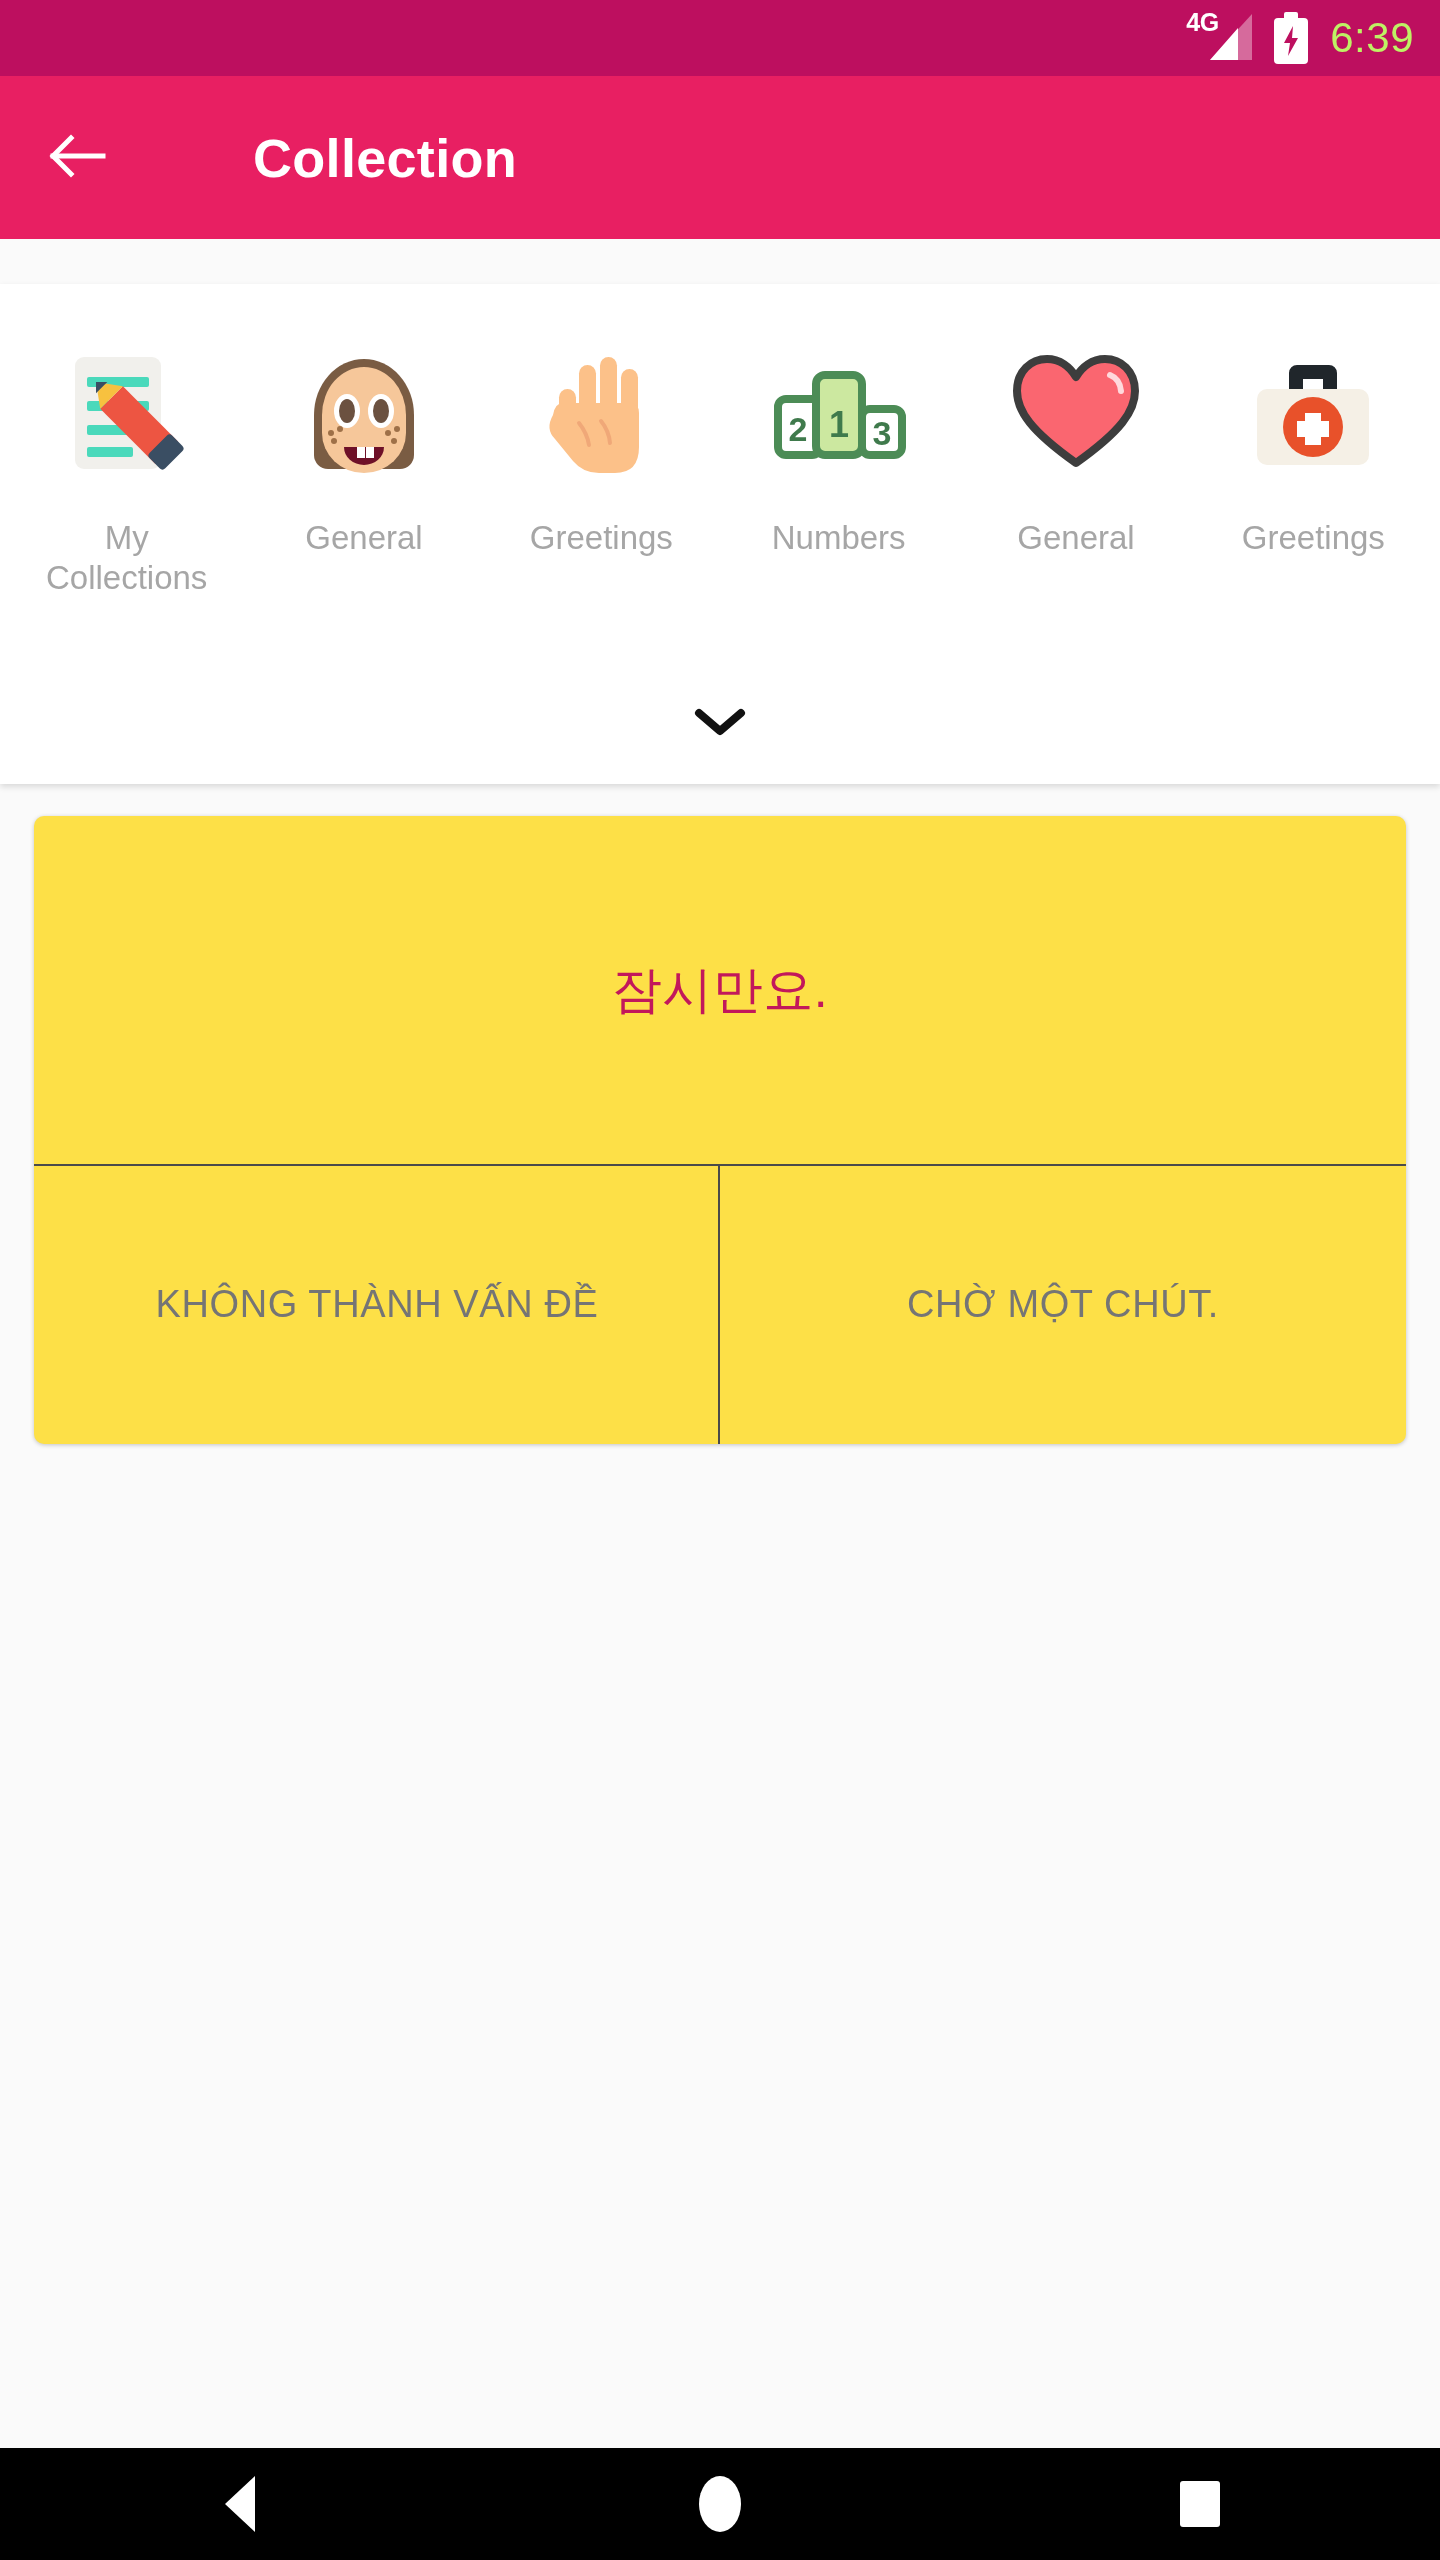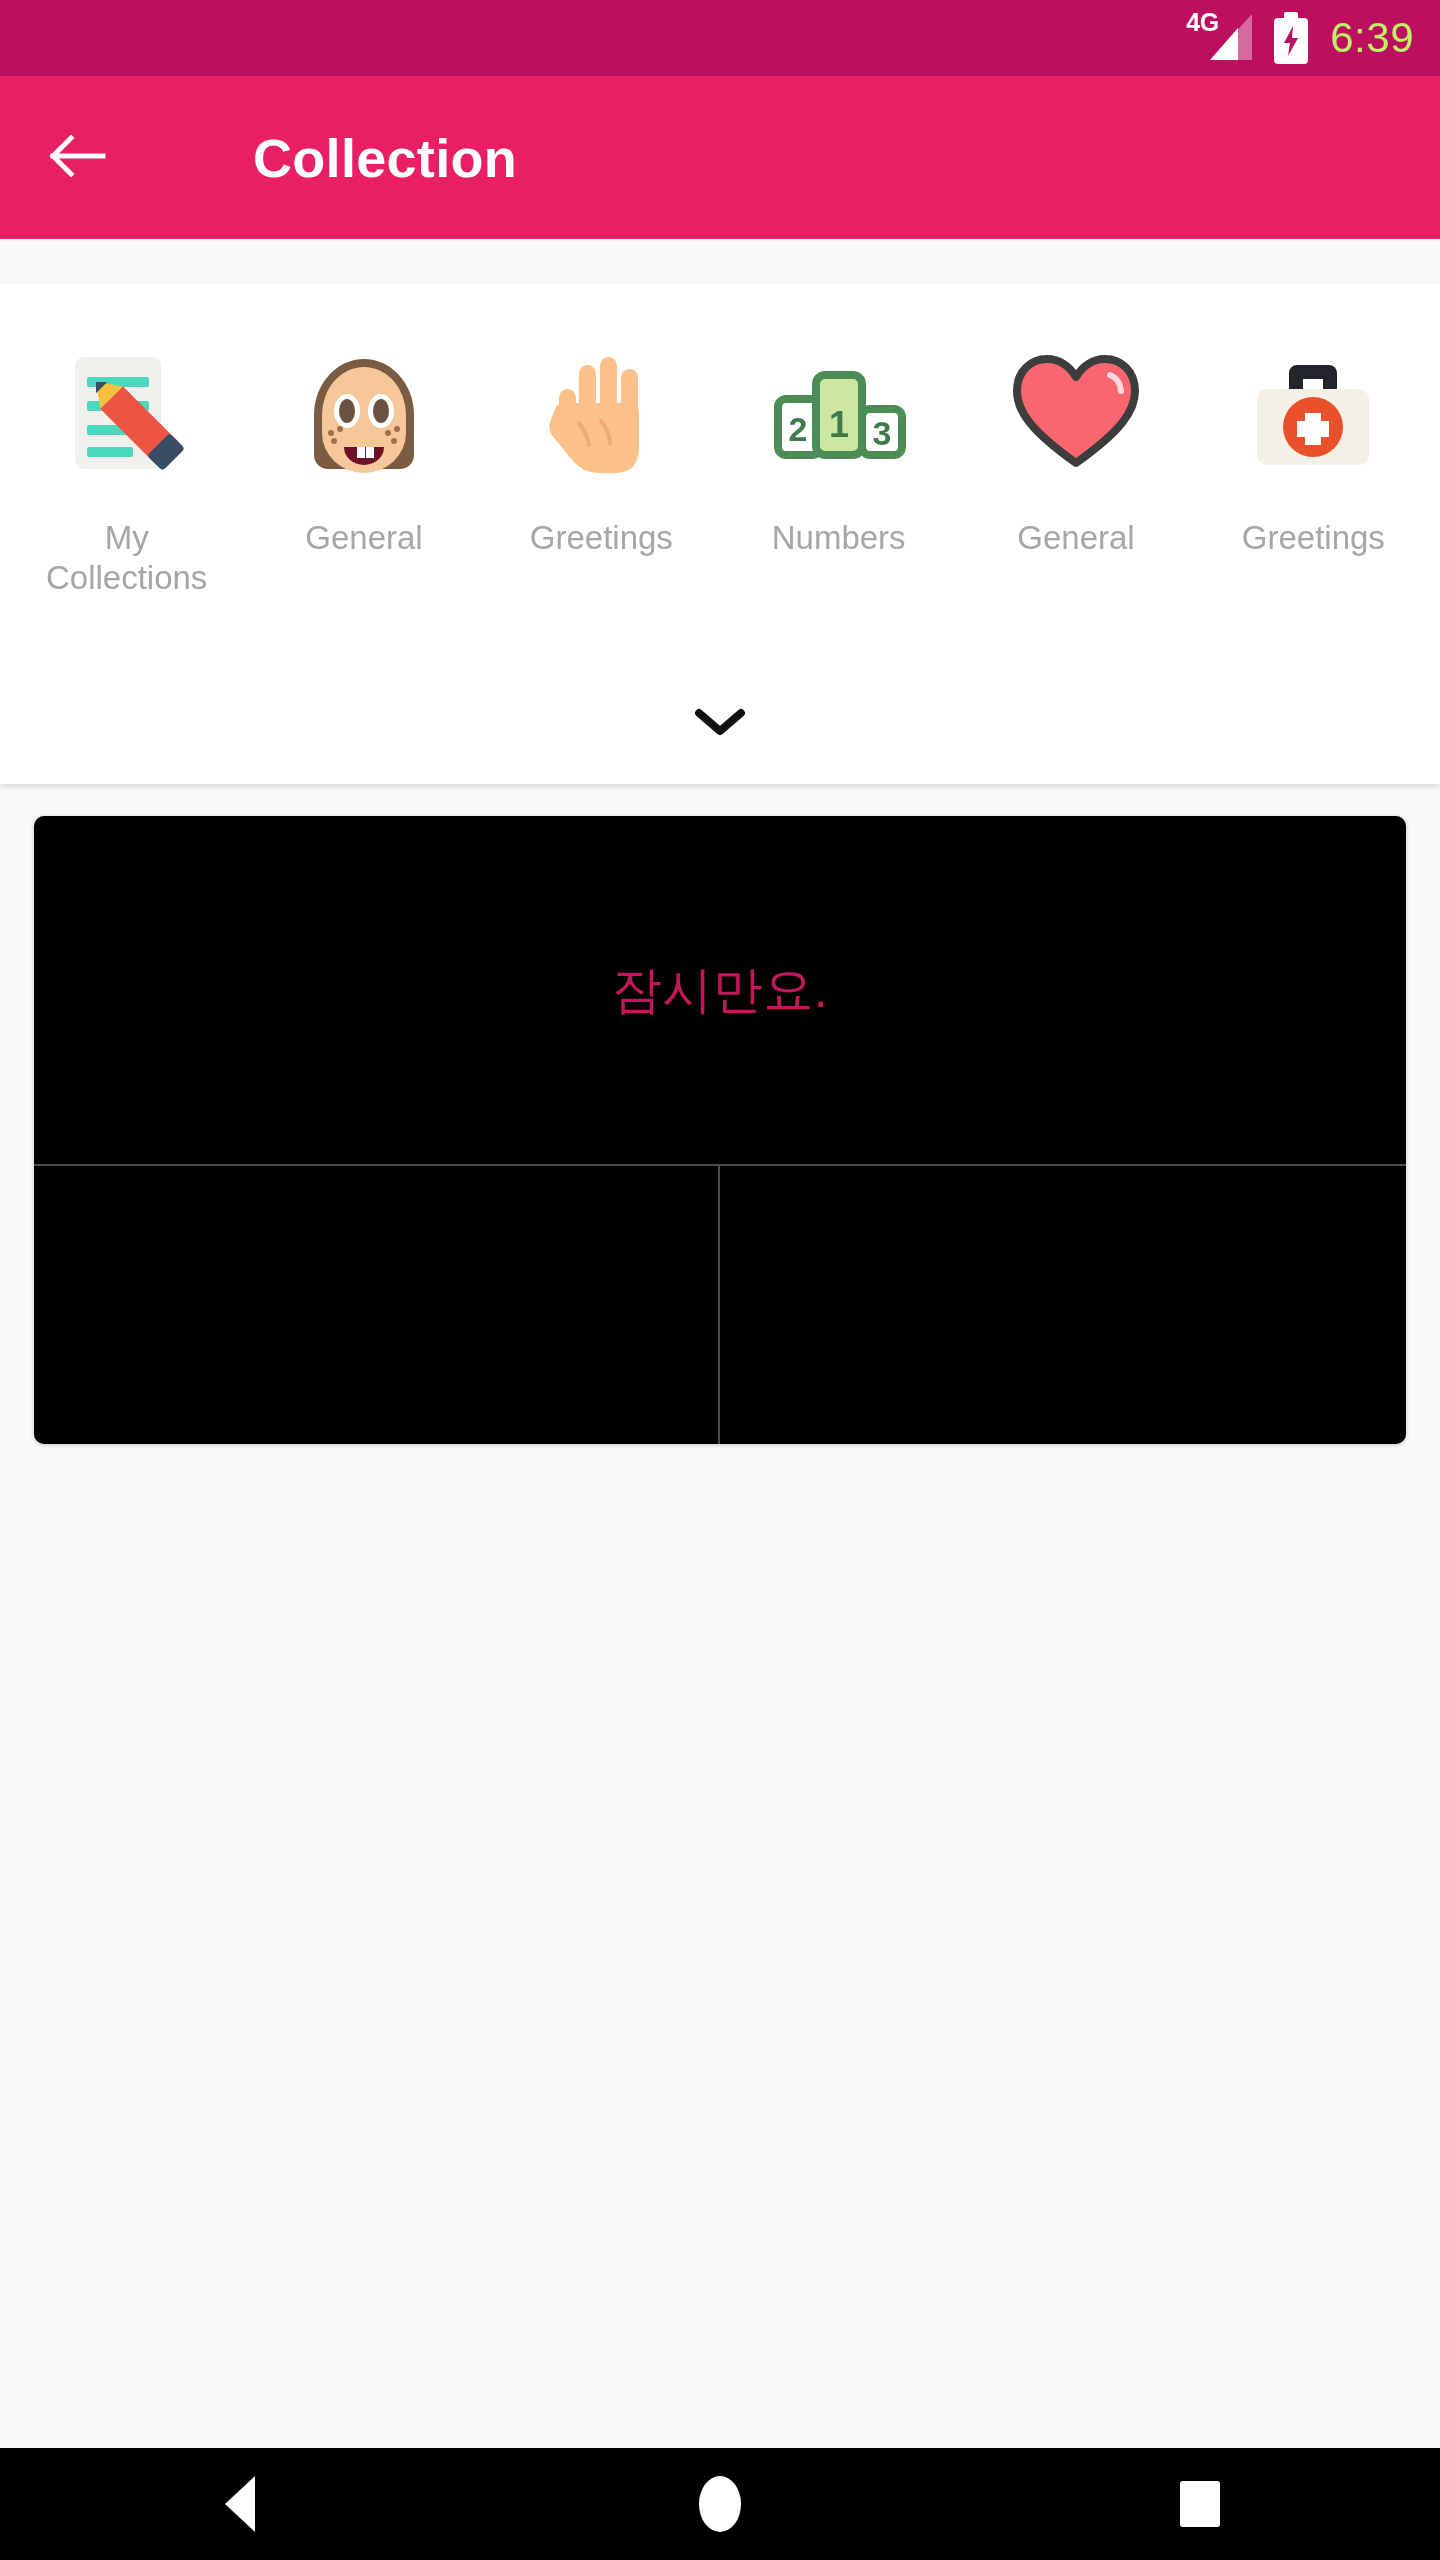--- a/index.html
+++ b/index.html
@@ -104,21 +104,21 @@
   .cat-item.narrow .cat-label{ padding:0 14px; }
   .expand-btn{
     position:absolute; left:0; right:0; top:405px;
     display:flex; align-items:center; justify-content:center;
     height:70px; cursor:pointer;
   }
 
   
   .card{
     position:absolute; left:34px; top:816px; width:1372px; height:628px;
-    background:#000000; border-radius:10px;
+    background:#fde047; border-radius:10px;
     box-shadow:0 1px 4px rgba(0,0,0,0.22);
     overflow:hidden;
   }
   .card-phrase{
     position:absolute; left:0; top:0; width:100%; height:348px;
     display:flex; align-items:center; justify-content:center;
     padding:0 40px;
   }
   .card-phrase span{
     font-size:50px; color:#c2185b; letter-spacing:0.5px; text-align:center;
@@ -304,20 +304,28 @@
         </svg>
       </span>
     </div>
   </div>
 
   <div class="card">
     <div class="card-phrase">
       <span>잠시만요.</span>
     </div>
     <div class="card-divider-h"></div>
+    <div class="card-actions">
+      <div class="card-action">
+        <span>KHÔNG THÀNH VẤN ĐỀ</span>
+      </div>
+      <div class="card-action">
+        <span>CHỜ MỘT CHÚT.</span>
+      </div>
+    </div>
     <div class="card-divider-v"></div>
   </div>
 
   <div class="nav-bar">
     <div class="nav-btn">
       <span class="nav-back"></span>
     </div>
     <div class="nav-btn">
       <span class="nav-home"></span>
     </div>

